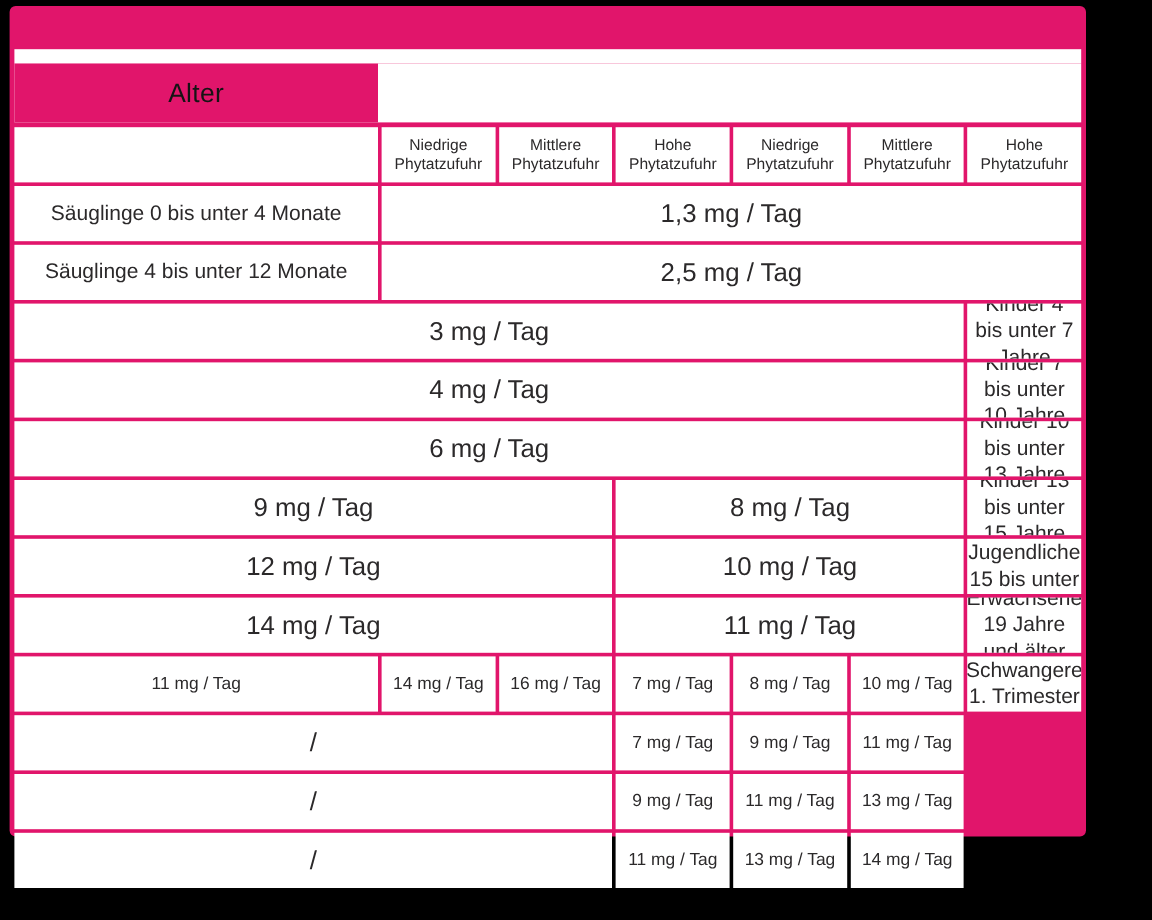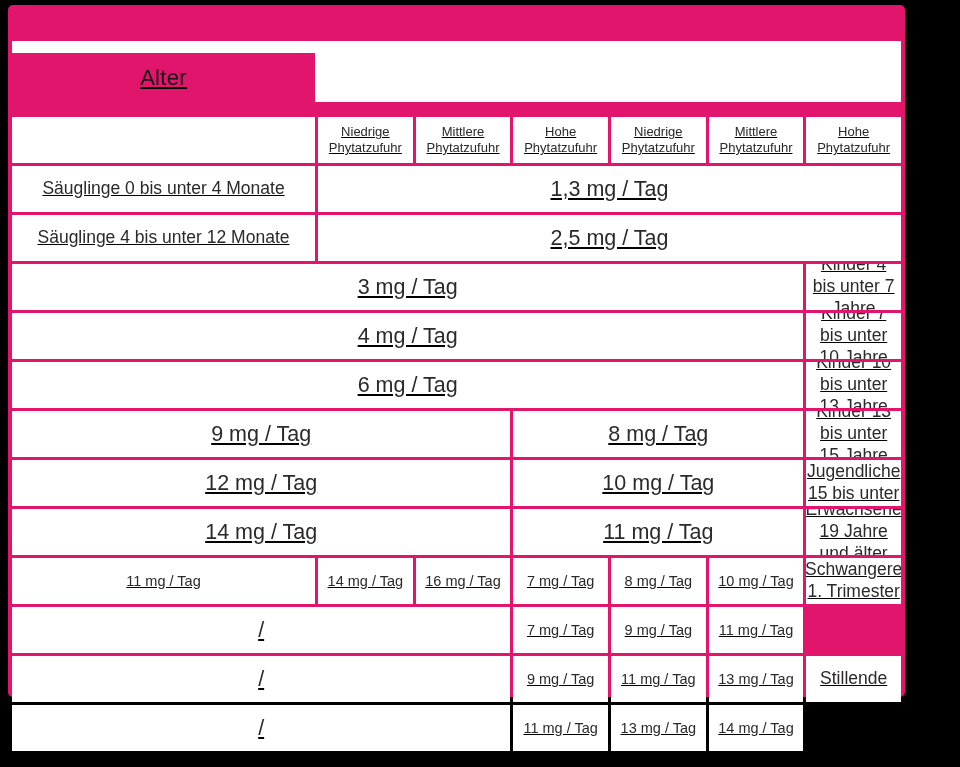--- a/index.html
+++ b/index.html
@@ -18,21 +18,20 @@
     overflow: hidden;
     font-family: "Liberation Sans", sans-serif;
   }
   .frame {
     position: absolute;
     left: 8px; top: 5px;
     width: 897px; height: 692px;
     background: var(--accent-pink);
     border-radius: 5px;
     padding: 0 4px 4px 4px;
-    text-decoration: underline;
   }
   .top-band { height: 36px; }
   .stripe { height: 12px; background: var(--cell-bg); }
   .header-row {
     display: grid;
     grid-template-columns: 303px repeat(6, 1fr);
     column-gap: 3px;
     height: 49px;
     background: var(--cell-bg);
   }
@@ -44,21 +43,21 @@
     letter-spacing: 0.3px;
   }
   .c-age    { grid-column: 1; }
   .c-male   { grid-column: 2 / span 3; }
   .c-female { grid-column: 5 / span 3; }
   .bgrid {
     display: grid;
     grid-template-columns: 303px repeat(6, 1fr);
     gap: 3px;
     grid-auto-rows: 46px;
-    margin-top: 15px;
+    margin-top: 4px;
   }
   .cell {
     background: var(--cell-bg);
     color: var(--cell-text);
     display: flex; align-items: center; justify-content: center;
     text-align: center;
     overflow: hidden;
   }
   .sub   { font-size: 13px; line-height: 1.2; padding: 0 3px; }
   .rlabel{ font-size: 17.5px; line-height: 1.25; white-space: pre-line; padding: 0 6px; }
@@ -127,20 +126,19 @@
     <div class="cell v-lg s3">/</div>
     <div class="cell v-sm">7 mg / Tag</div>
     <div class="cell v-sm">9 mg / Tag</div>
     <div class="cell v-sm">11 mg / Tag</div>
 
     <div class="cell v-lg s3">/</div>
     <div class="cell v-sm">9 mg / Tag</div>
     <div class="cell v-sm">11 mg / Tag</div>
     <div class="cell v-sm">13 mg / Tag</div>
 
-    <div class="cell rlabel">Stillende</div>
     <div class="cell v-lg s3">/</div>
     <div class="cell v-sm">11 mg / Tag</div>
     <div class="cell v-sm">13 mg / Tag</div>
     <div class="cell v-sm">14 mg / Tag</div>
 
   </div>
 </div>
 
 </body></html>

